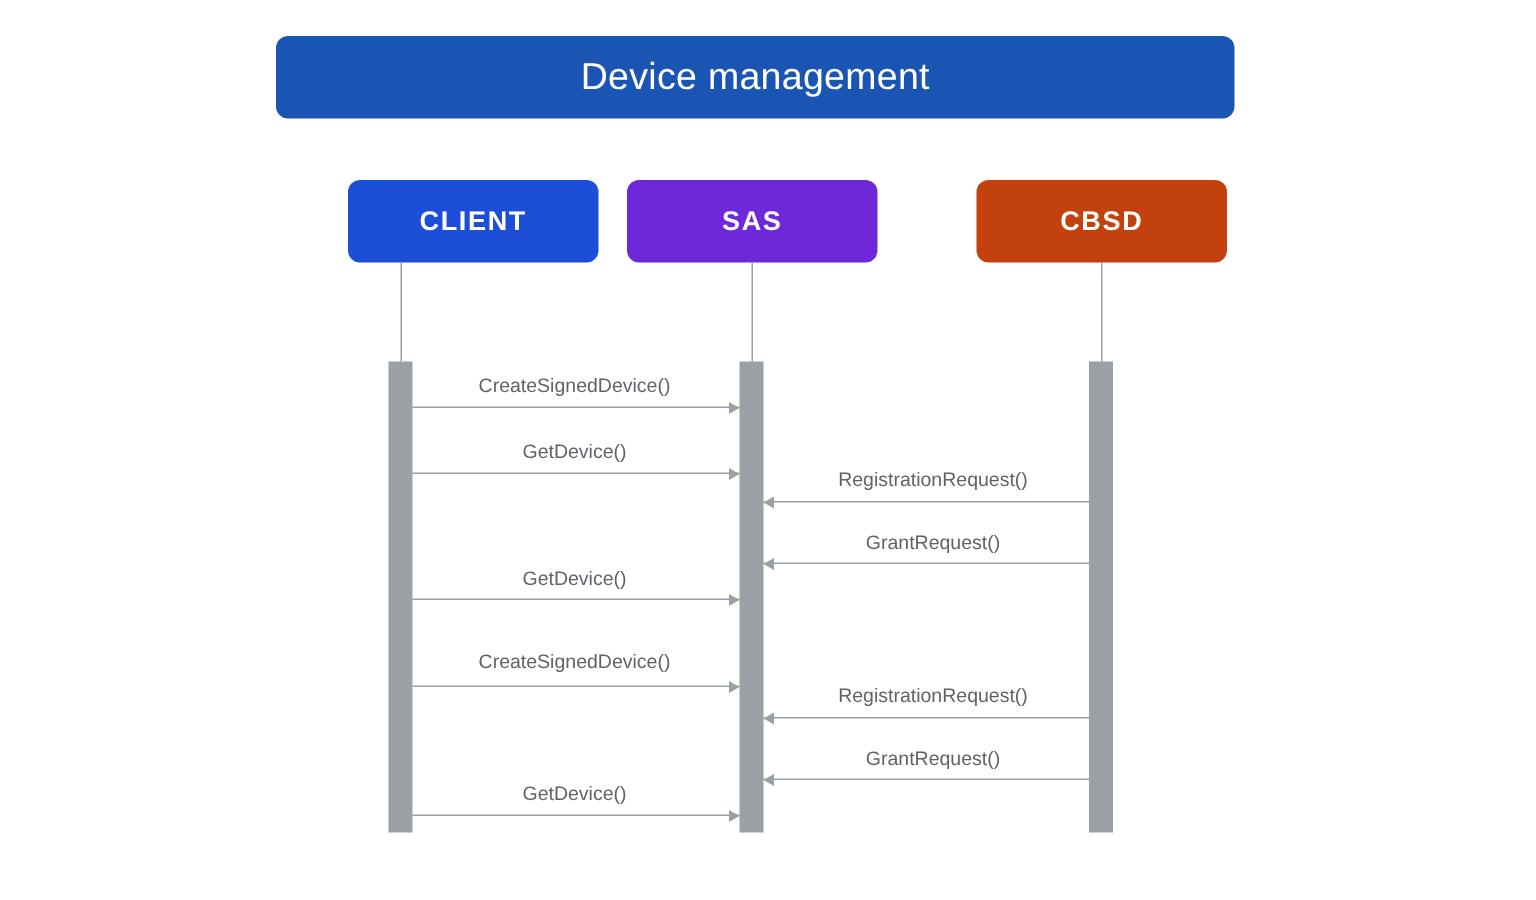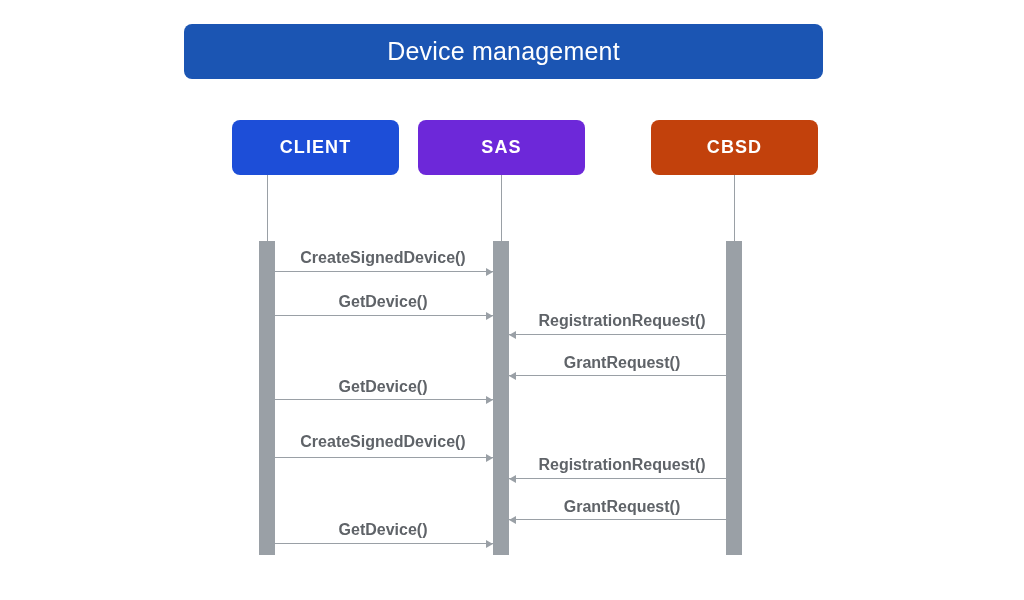--- a/index.html
+++ b/index.html
@@ -76,26 +76,25 @@
   }
 
   
   .msg-line {
     position: absolute;
     height: 1px;
     background: #9aa0a6;
   }
   .msg-label {
     position: absolute;
-    font-size: 16px;
+    font-size: 13px;
     color: #5f6368;
     white-space: nowrap;
     text-align: left;
     transform: translateX(-50%);
-    font-weight: bold;
   }
   .arrow-head {
     position: absolute;
     width: 0;
     height: 0;
     border-top: 4px solid transparent;
     border-bottom: 4px solid transparent;
   }
   .arrow-head.right {
     border-left: 7px solid #9aa0a6;

